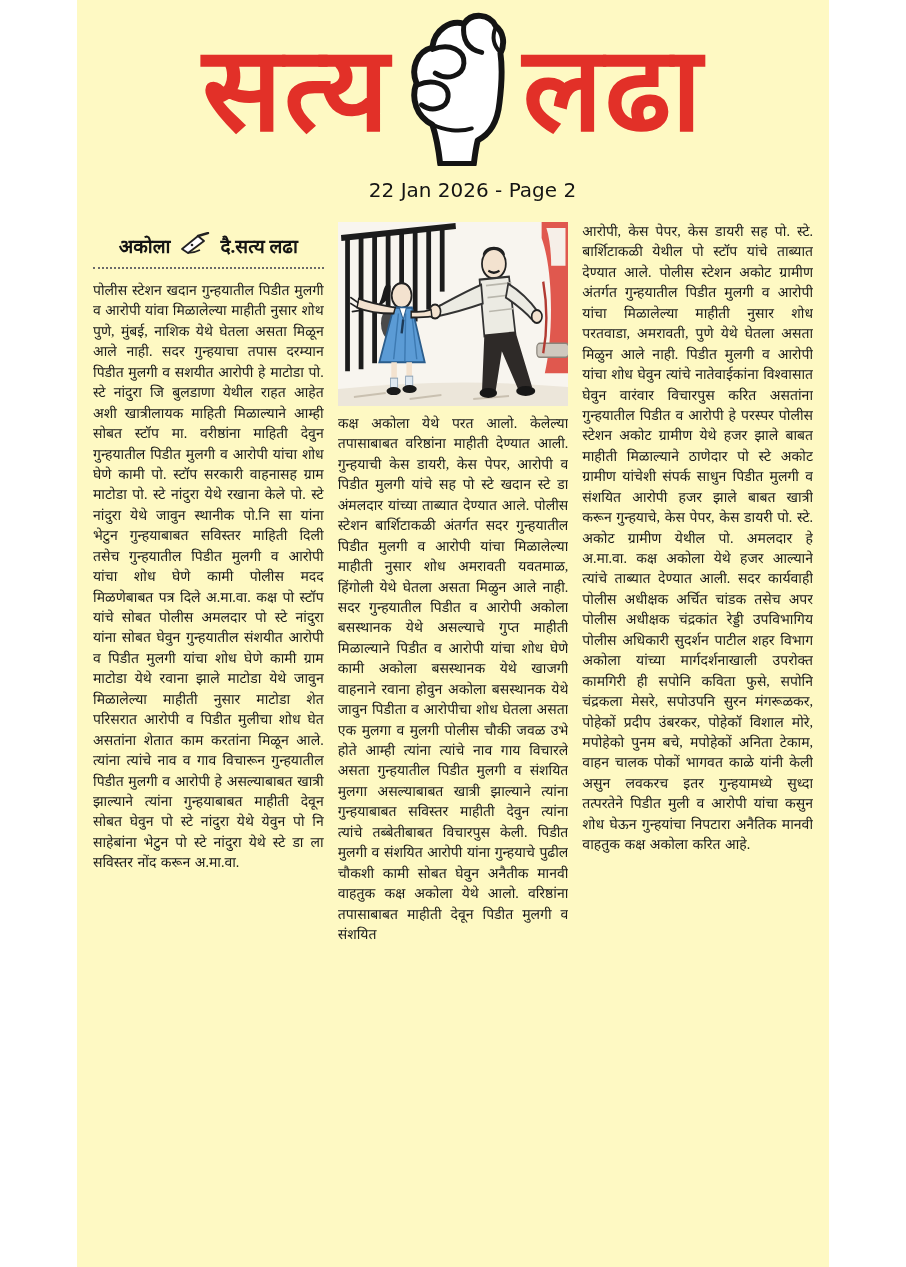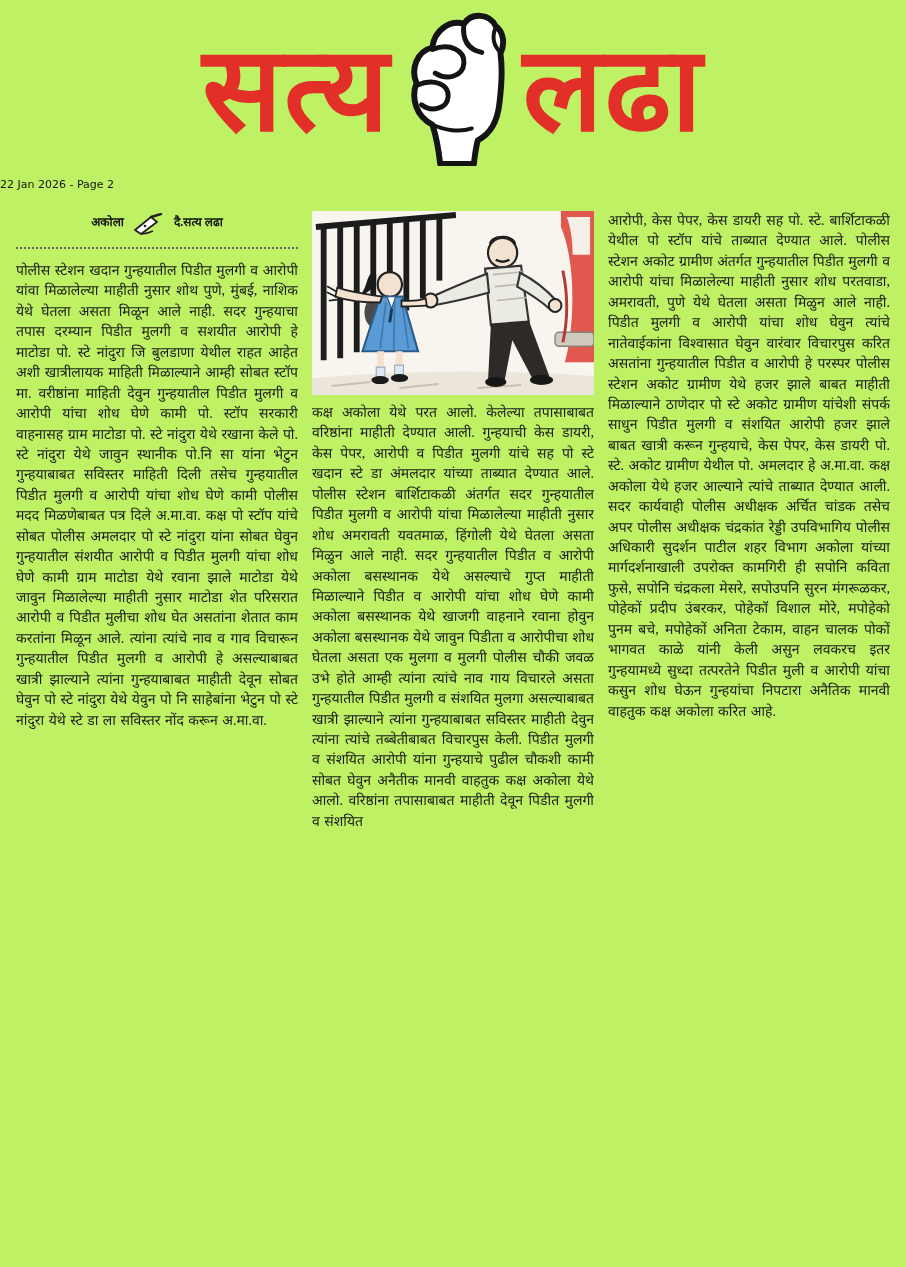--- a/index.html
+++ b/index.html
@@ -1,20 +1,20 @@
 <!DOCTYPE html>
 <html><head>
 <meta charset="utf-8">
 <style>
   html,body{margin:0;padding:0;background:#ffffff;}
   .page{
     position:relative;
-    width:906px;height:1267px;
+    width:752px;height:1267px;
     margin:0 auto;
-    background:#bef264;
+    background:#fef9c3;
     overflow:hidden;
     font-family:"Liberation Serif","DejaVu Serif",serif;
     color:#1a1a1a;
   }
   
   .masthead{
     margin:10px 14px 0 14px;
     height:158px;
     display:flex;
     align-items:center;
@@ -26,24 +26,26 @@
     font-weight:900;
     font-size:118px;
     line-height:1;
     letter-spacing:2px;
     font-family:"DejaVu Sans","Liberation Sans",sans-serif;
     white-space:nowrap;
   }
   .fist-wrap{flex:0 0 auto;margin:0 6px;}
   
   .dateline{
+    text-align:center;
     font-family:"DejaVu Sans","Liberation Sans",sans-serif;
-    font-size:11px;
+    font-size:20px;
     color:#141414;
     margin-top:10px;
+    padding-left:39px;
   }
   
   .headline{
     margin:20px 22px 0 22px;
     text-align:center;
     font-weight:800;
     font-size:39px;
     line-height:1.32;
     color:#0d0d0d;
     font-family:"DejaVu Sans","Liberation Sans",sans-serif;
@@ -55,27 +57,28 @@
     margin:20px 16px 0 16px;
     height:912px;
     overflow:hidden;
   }
   .col{
     flex:1 1 0;
     overflow:hidden;
   }
   .byline{
     display:flex;
-    align-items:flex-start;
+    align-items:center;
     justify-content:center;
     gap:8px;
-    font-size:12px;
+    font-size:19px;
     font-weight:600;
     color:#141414;
     padding:2px 0 6px 0;
+    margin-top:8px;
   }
   .dotted-sep{
     border-bottom:2px dotted #6a6a6a;
     margin:2px 0 12px 0;
     height:0;
   }
   .body-text{
     font-size:14px;
     line-height:1.46;
     text-align:justify;

